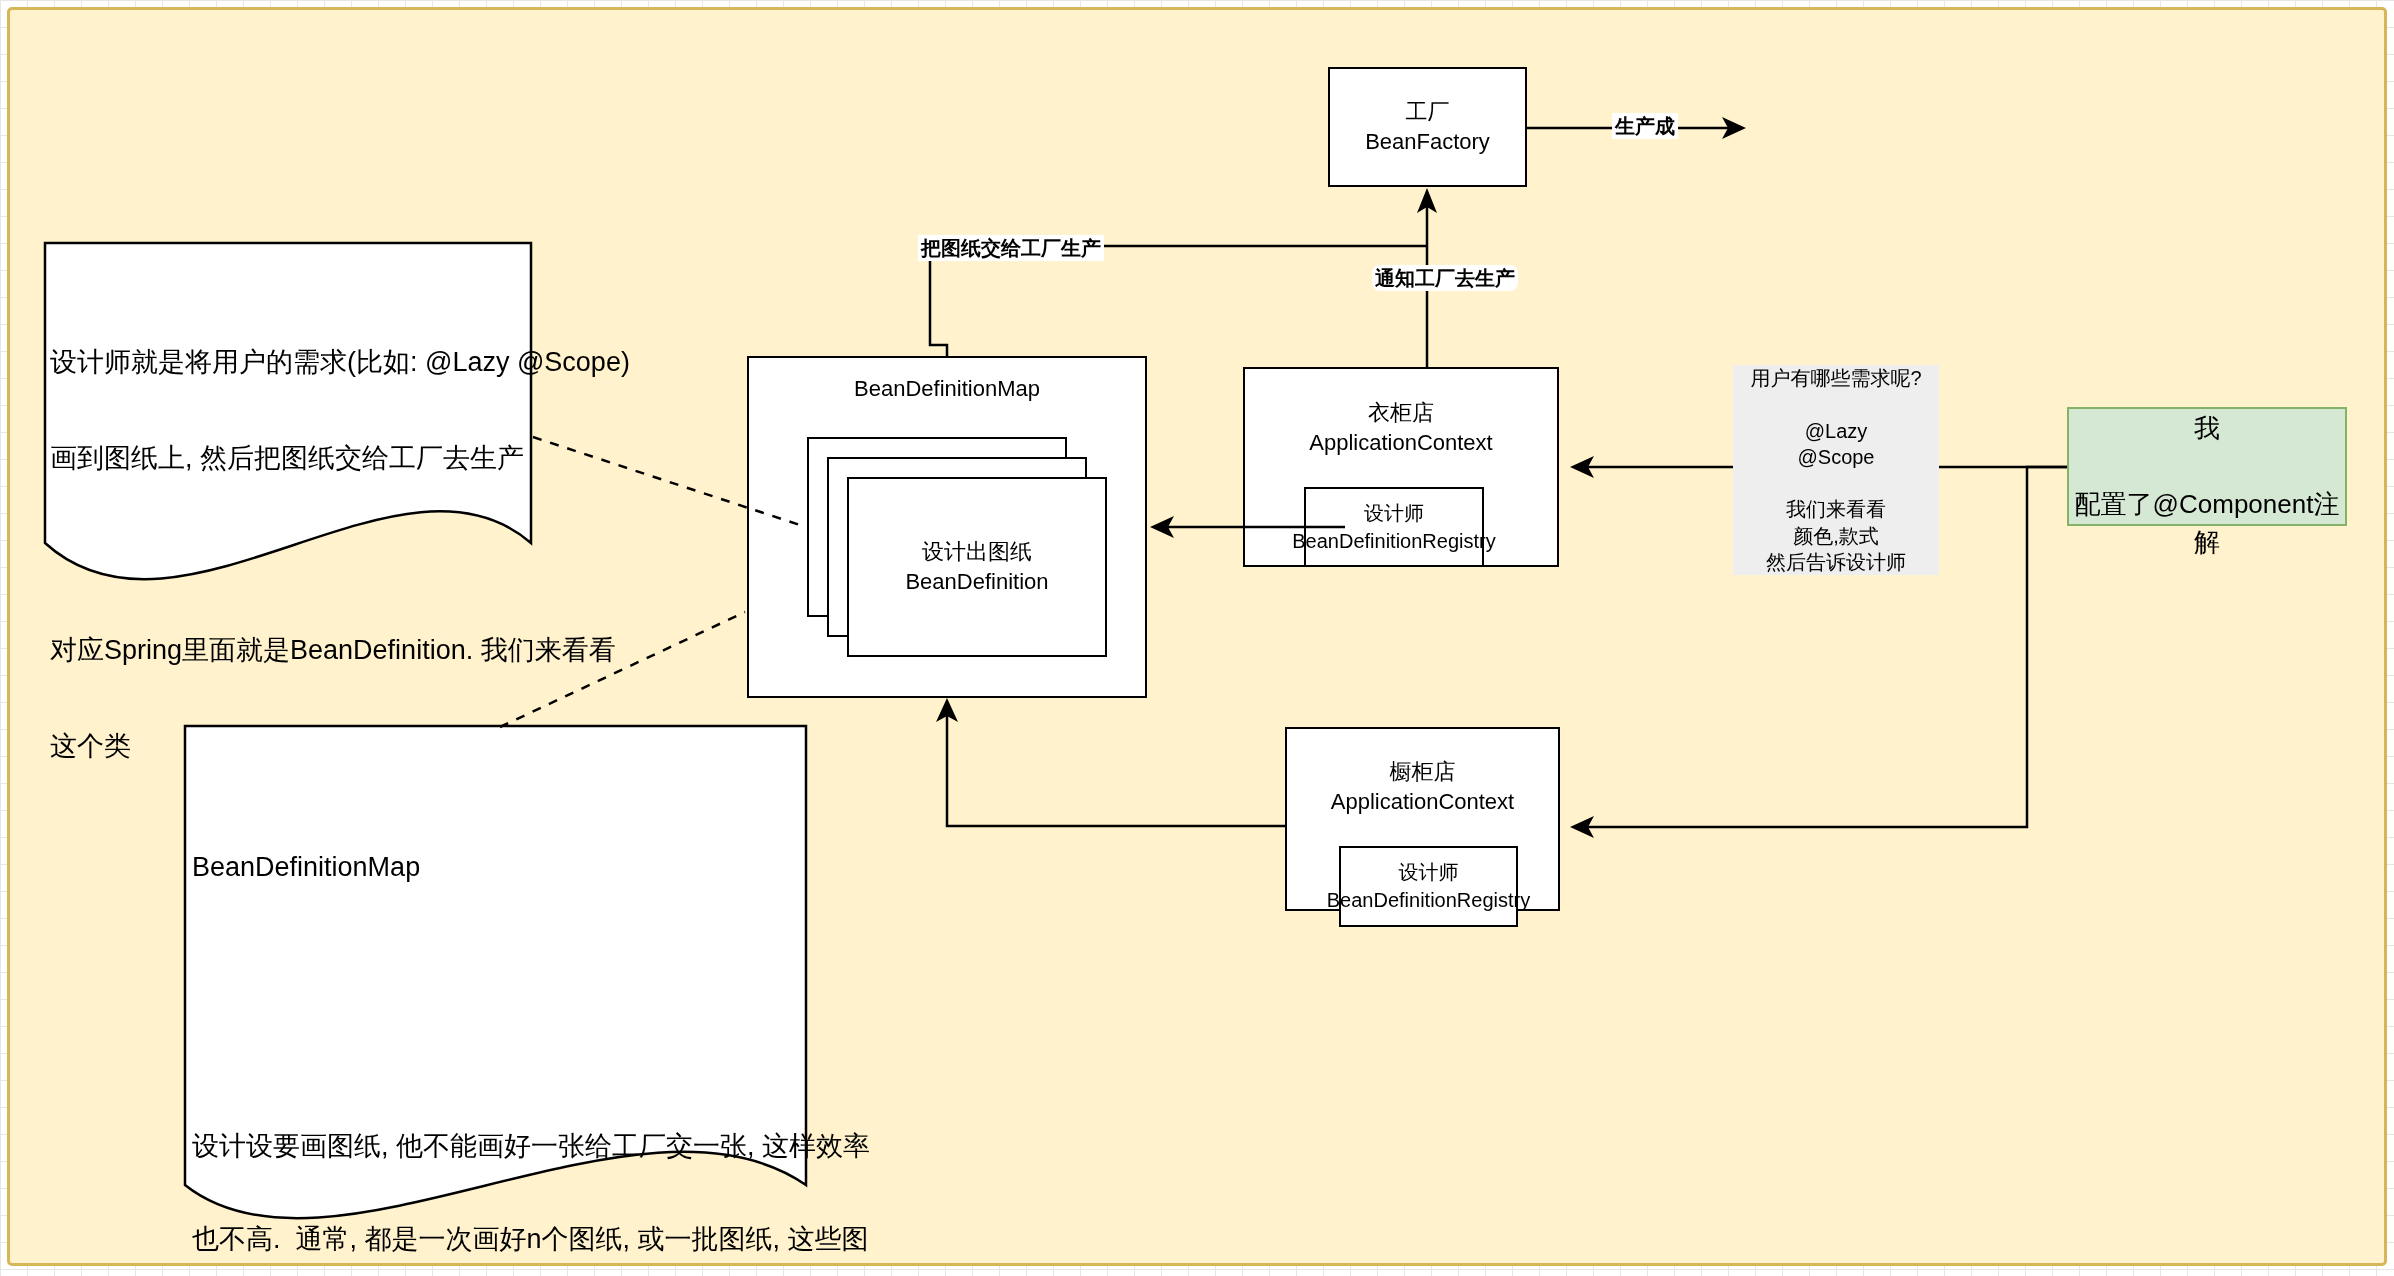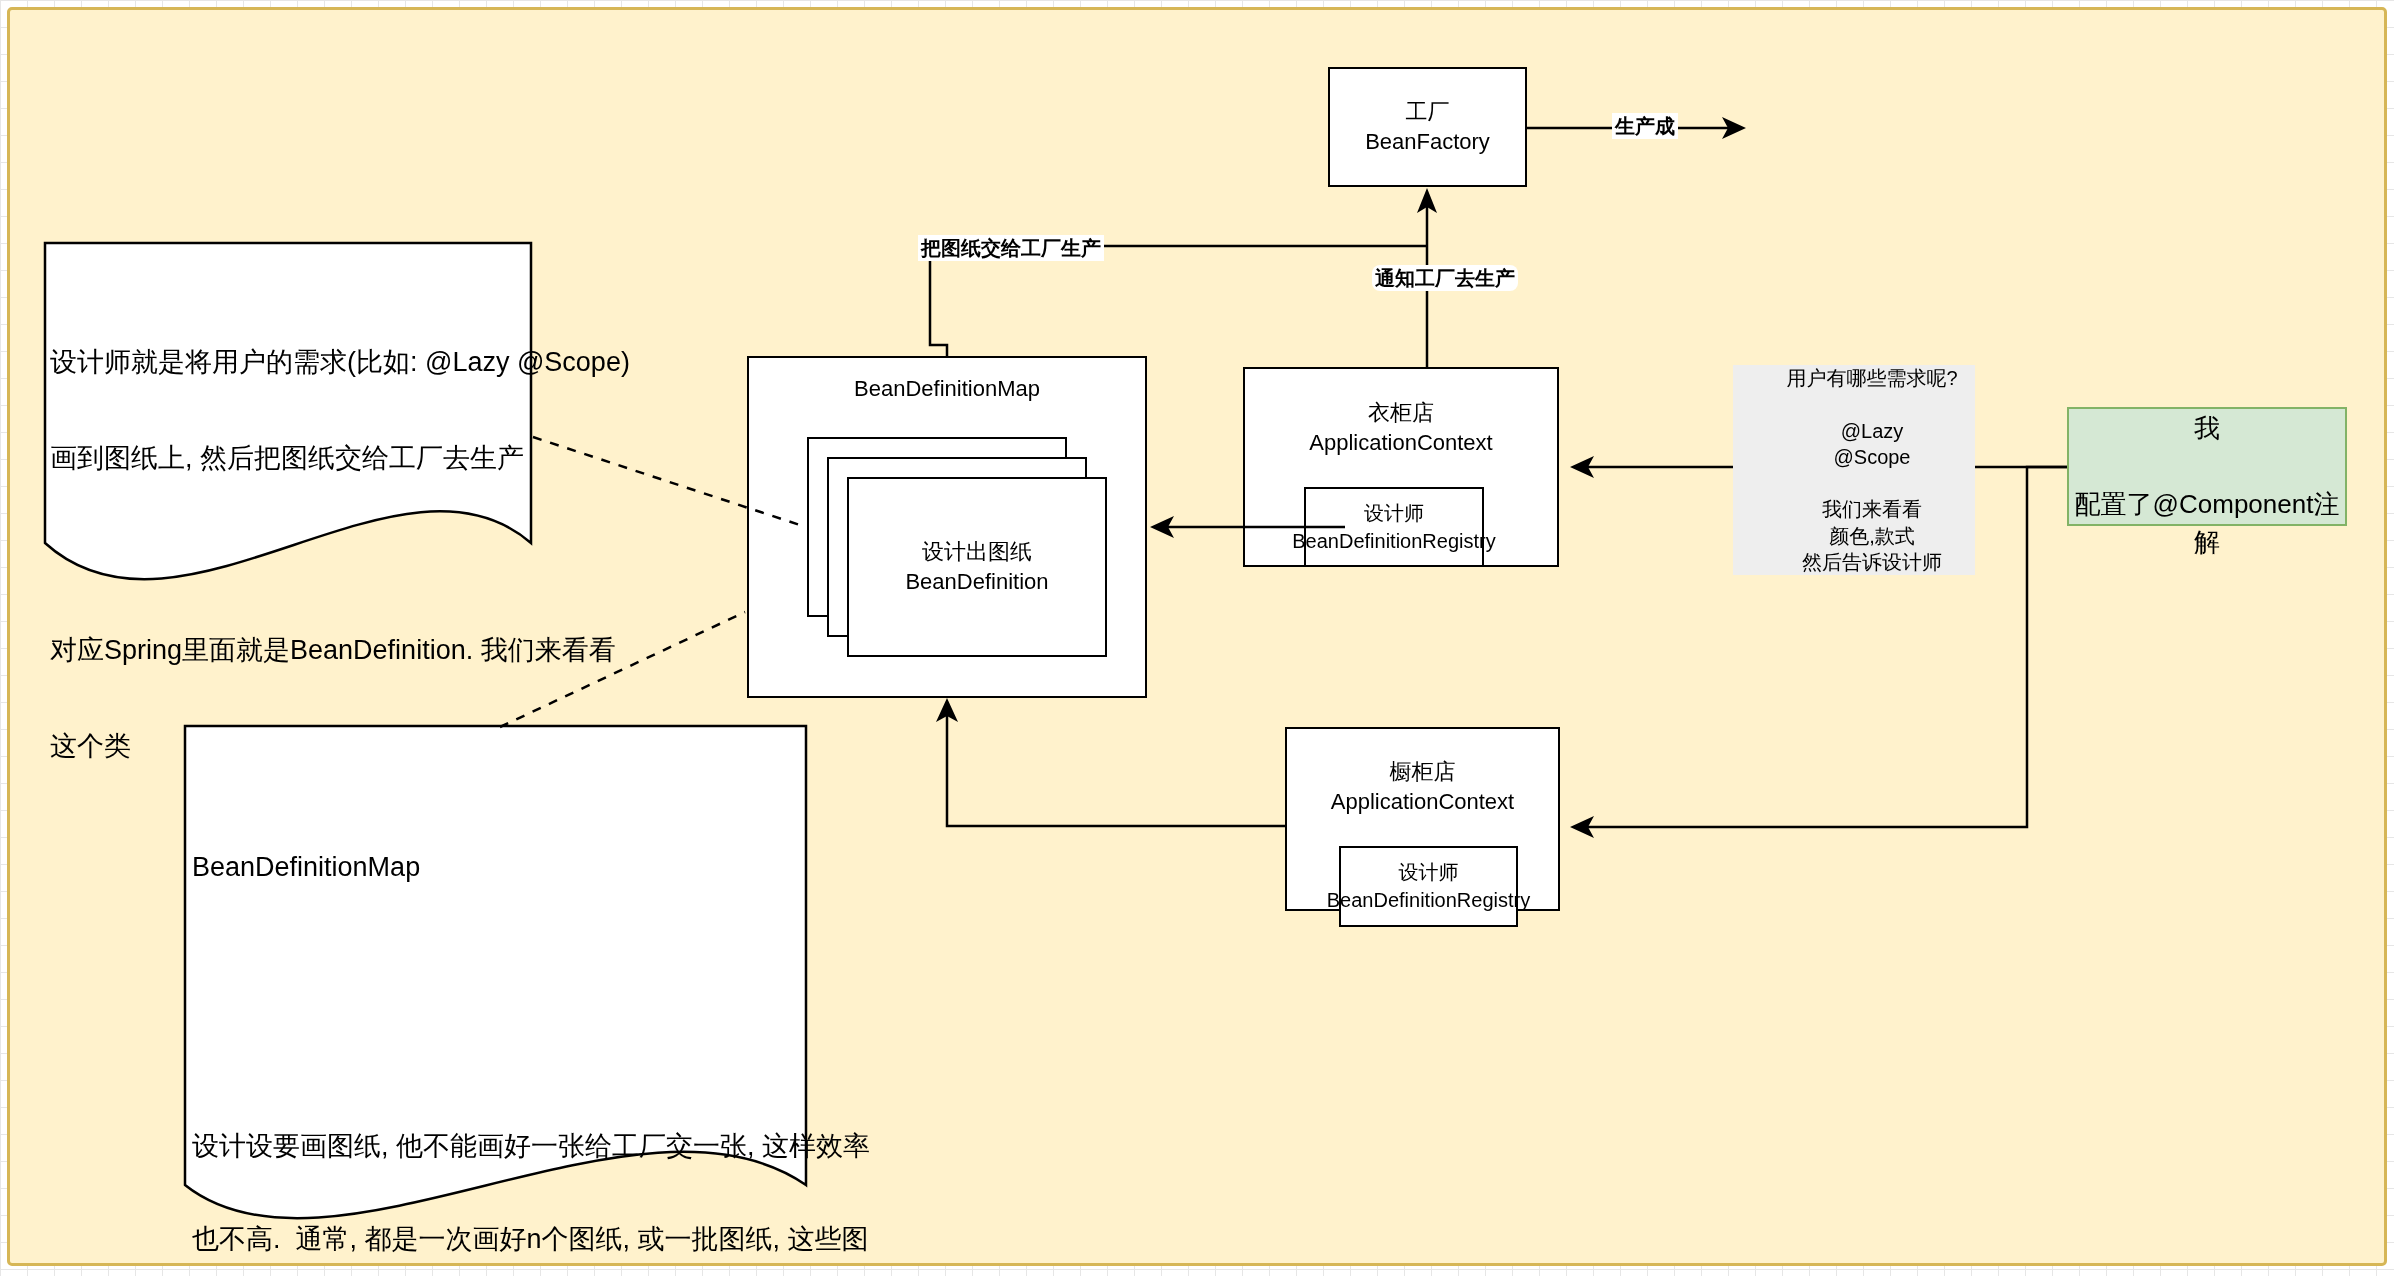--- a/index.html
+++ b/index.html
@@ -14,21 +14,21 @@
   .shape{position:absolute;background:#ffffff;border:2.5px solid #000;box-sizing:border-box;}
   .lbl{display:flex;flex-direction:column;align-items:center;justify-content:center;
     text-align:center;font-size:22px;line-height:30px;color:#000;}
   .abs{position:absolute;box-sizing:border-box;}
   svg.wires{position:absolute;left:0;top:0;width:2394px;height:1276px;pointer-events:none;}
   svg.wires path, svg.wires line{pointer-events:stroke;}
   .edge-label{position:absolute;background:#ffffff;color:#000;font-size:20px;
     line-height:24px;padding:1px 3px;white-space:nowrap;font-weight:bold;}
   .note-text{position:absolute;color:#000;font-size:27px;line-height:32px;white-space:pre;}
   .gray-note{position:absolute;left:1733px;top:365px;width:206px;height:210px;
-    background:#EEEEEE;font-size:20px;line-height:26.25px;text-align:center;color:#000;padding-left:36px;}
+    background:#EEEEEE;font-size:20px;line-height:26.25px;text-align:center;color:#000;}
   .green-box{position:absolute;left:2067px;top:407px;width:280px;height:119px;
     background:#D5E8D4;border:2.5px solid #82B366;box-sizing:border-box;
     text-align:center;font-size:26px;line-height:38px;color:#000;}
   .paper{position:absolute;background:#fff;border:2px solid #000;box-sizing:border-box;}
 </style>
 </head>
 <body>
 
 <div class="stage">
   <div class="canvas"></div>

